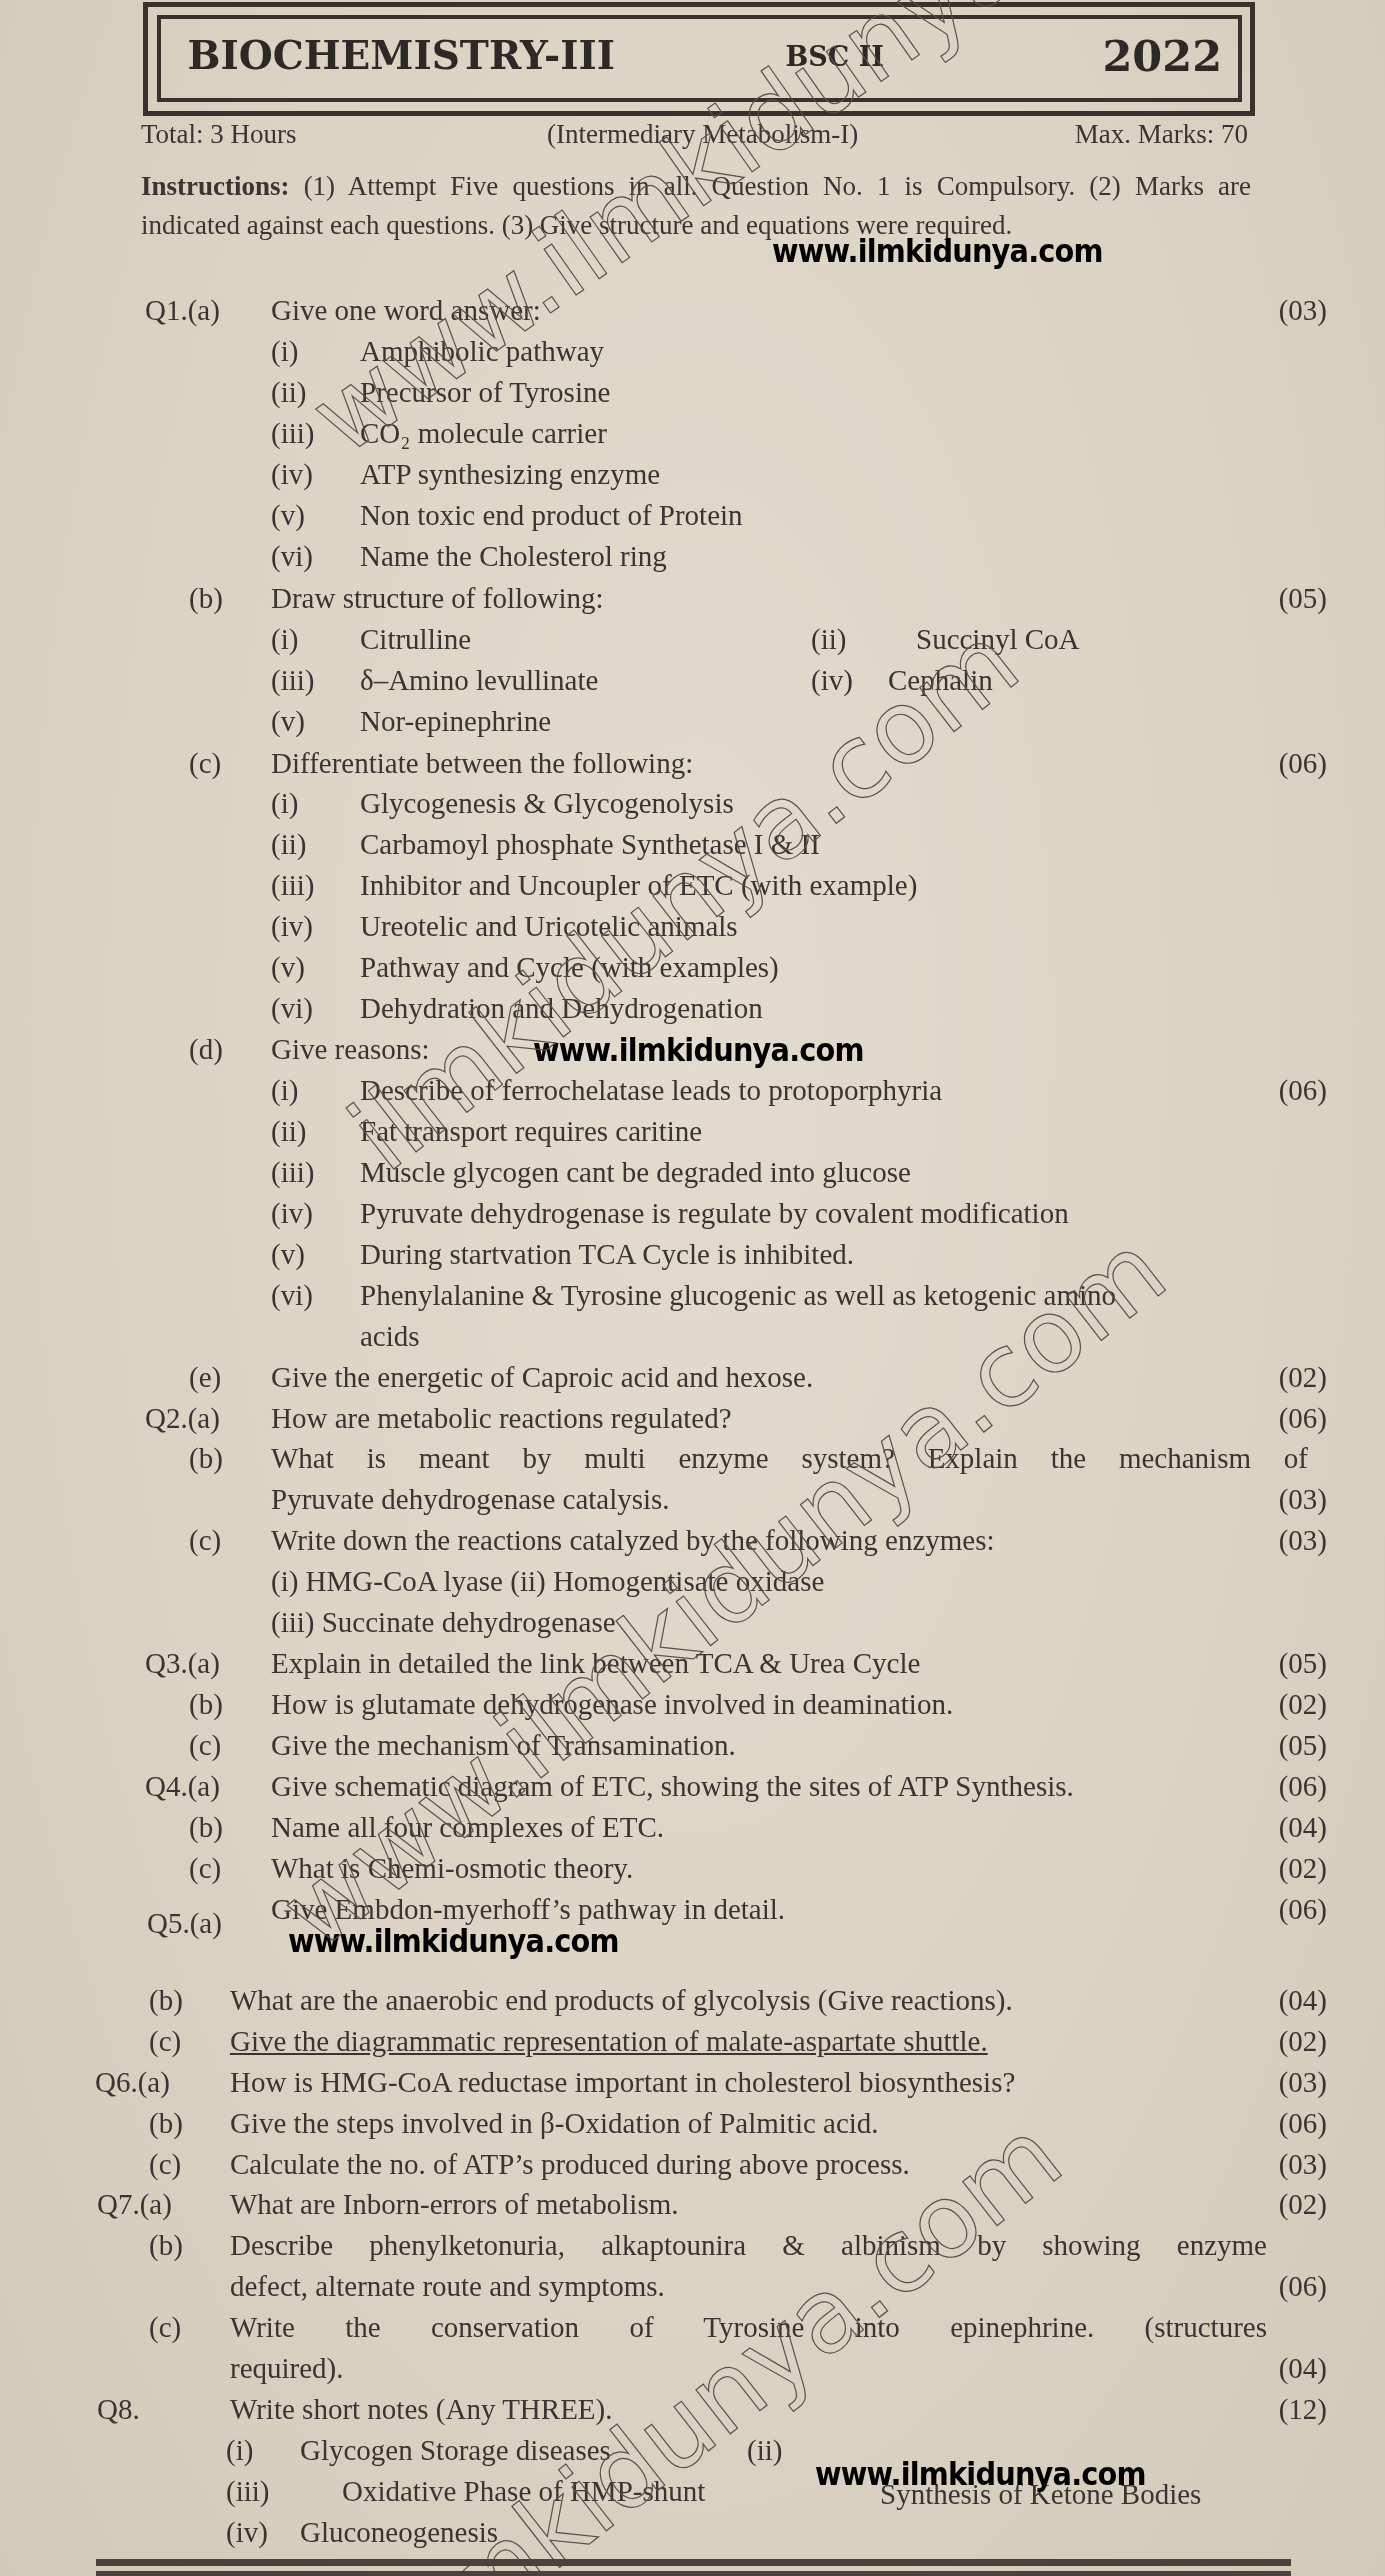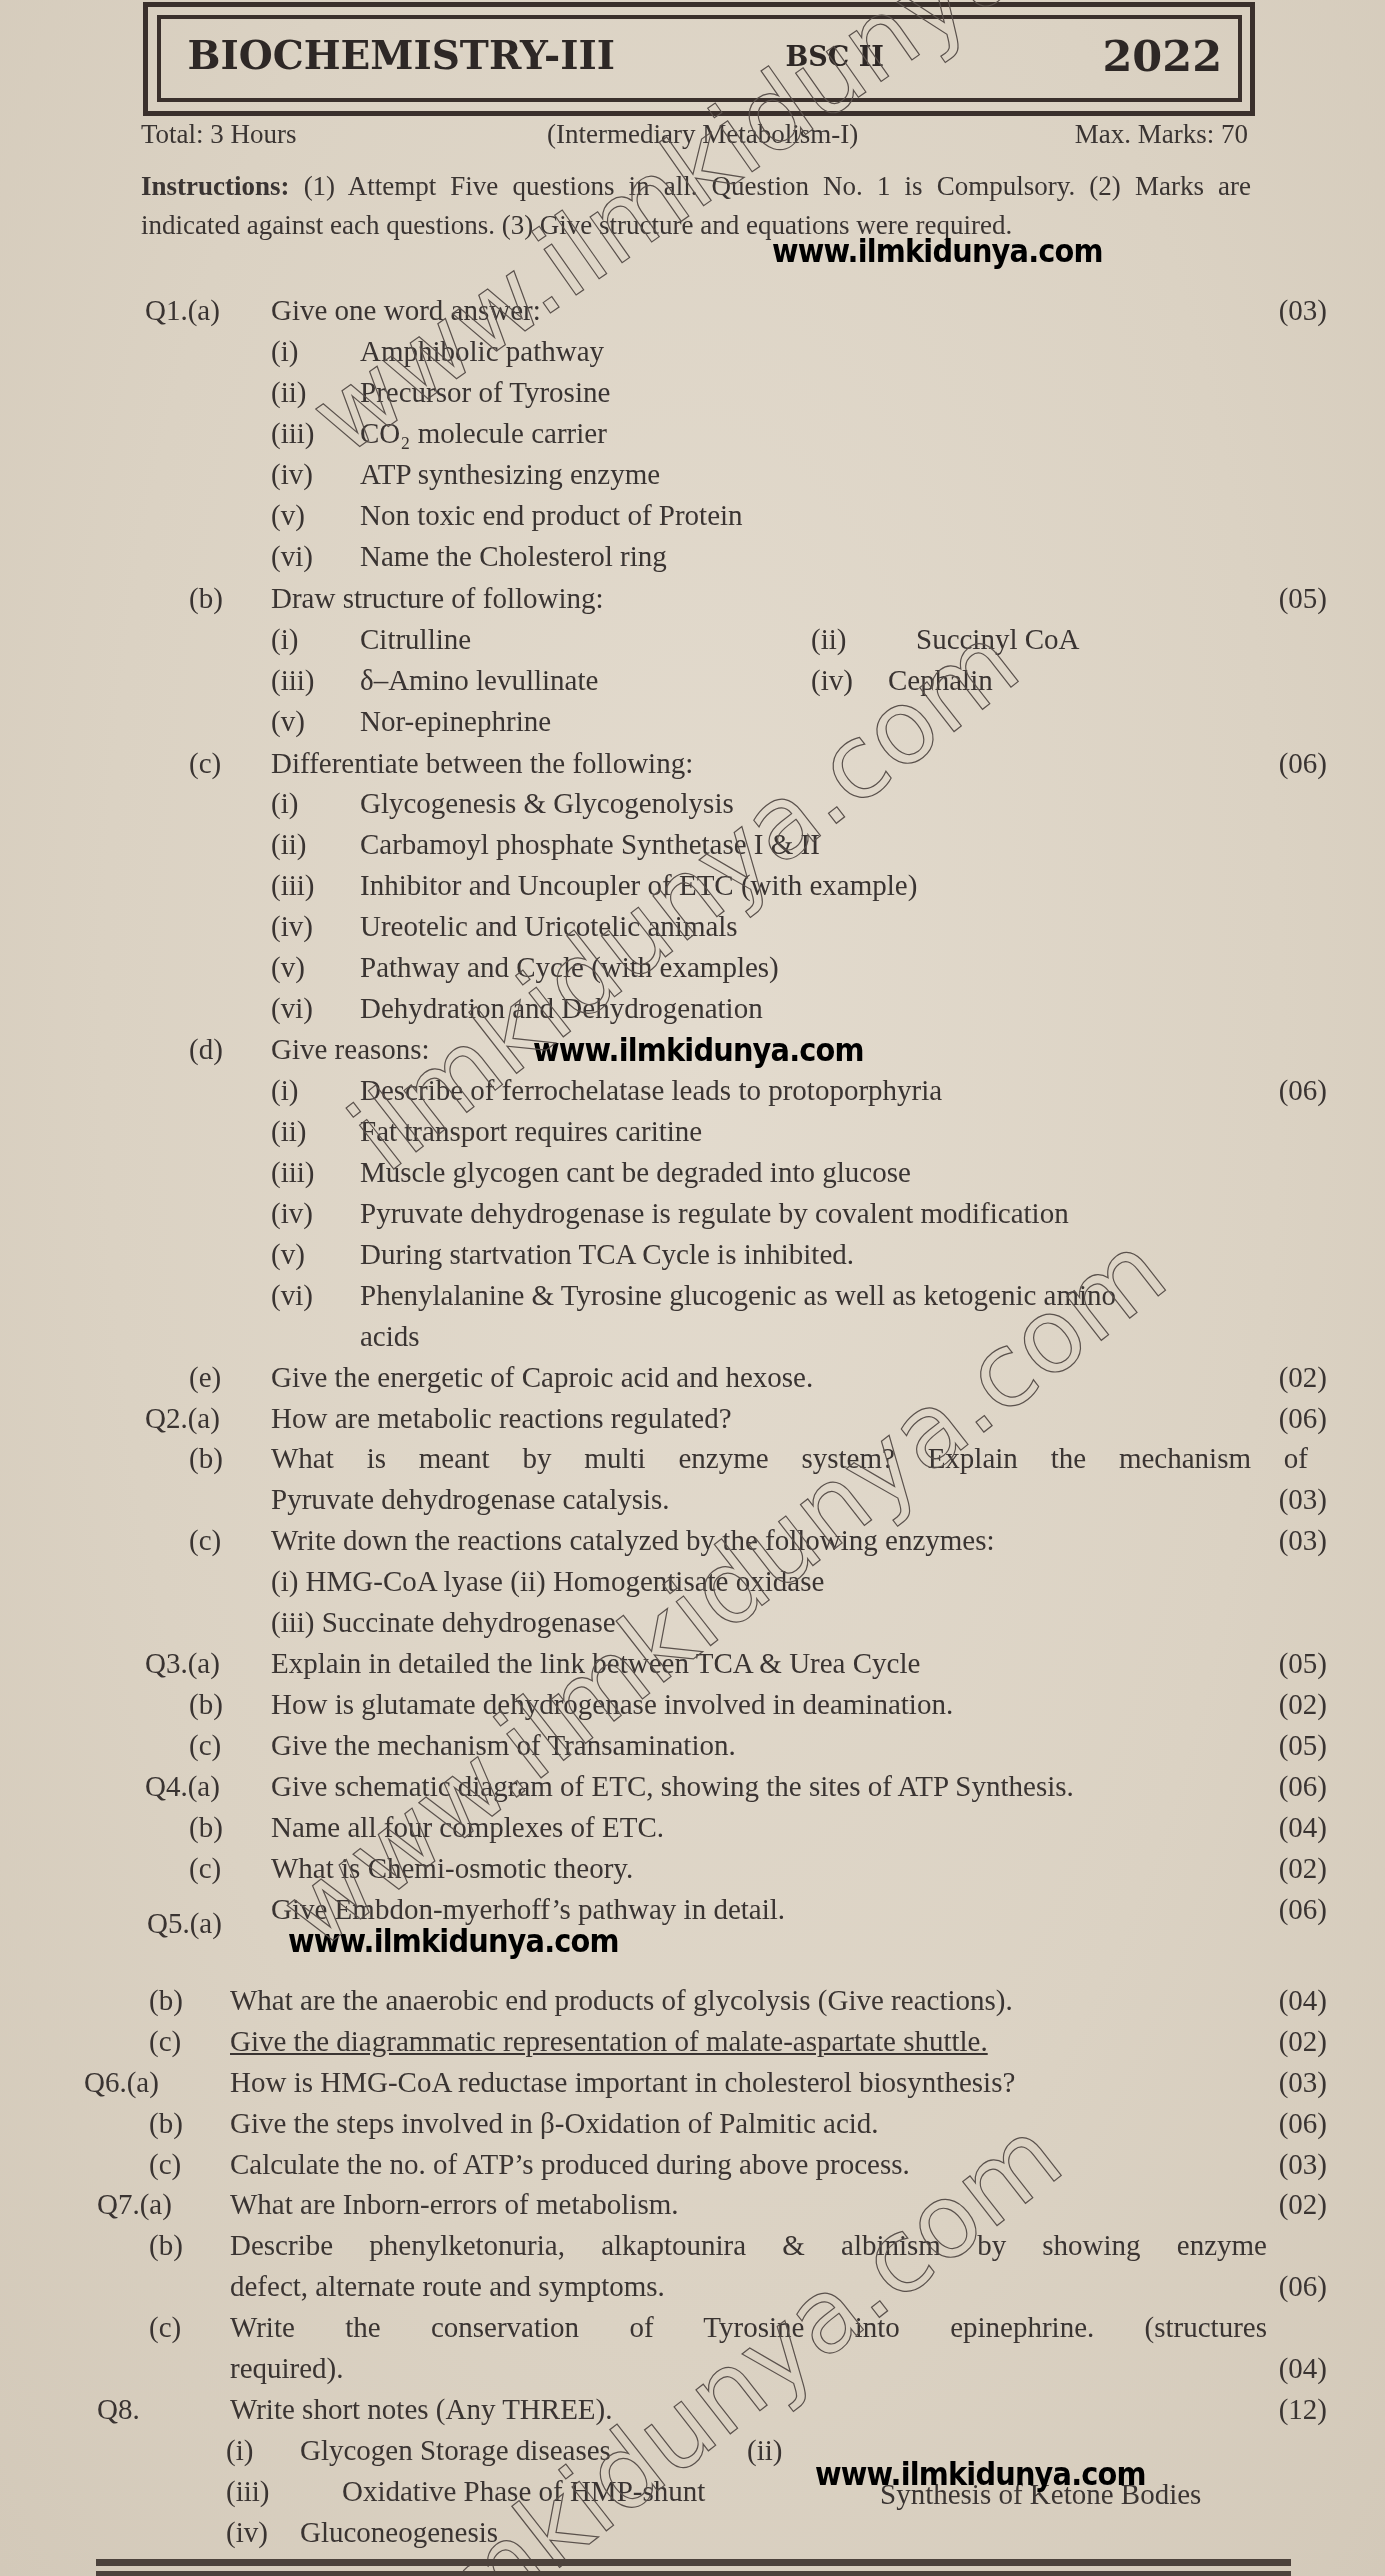--- a/index.html
+++ b/index.html
@@ -181,21 +181,21 @@
       <span class="marks" style="right: 58px; top: 1852px;">(02)</span>
       <span class="line" style="left: 147px; top: 1893px; margin-top: 14px;">Q5.(a)</span>
       <span class="line" style="left: 271px; top: 1893px;">Give Embdon-myerhoff’s pathway in detail.</span>
       <span class="marks" style="right: 58px; top: 1893px;">(06)</span>
       <span class="line" style="left: 149px; top: 1984px;">(b)</span>
       <span class="line" style="left: 230px; top: 1984px;">What are the anaerobic end products of glycolysis (Give reactions).</span>
       <span class="marks" style="right: 58px; top: 1984px;">(04)</span>
       <span class="line" style="left: 149px; top: 2025px;">(c)</span>
       <span class="line" style="left: 230px; top: 2025px; text-decoration: underline;">Give the diagrammatic representation of malate-aspartate shuttle.</span>
       <span class="marks" style="right: 58px; top: 2025px;">(02)</span>
-      <span class="line" style="left: 84px; top: 2066px;">Q6.(a)</span>
+      <span class="line" style="left: 95px; top: 2066px;">Q6.(a)</span>
       <span class="line" style="left: 230px; top: 2066px;">How is HMG-CoA reductase important in cholesterol biosynthesis?</span>
       <span class="marks" style="right: 58px; top: 2066px;">(03)</span>
       <span class="line" style="left: 149px; top: 2107px;">(b)</span>
       <span class="line" style="left: 230px; top: 2107px;">Give the steps involved in β-Oxidation of Palmitic acid.</span>
       <span class="marks" style="right: 58px; top: 2107px;">(06)</span>
       <span class="line" style="left: 149px; top: 2148px;">(c)</span>
       <span class="line" style="left: 230px; top: 2148px;">Calculate the no. of ATP’s produced during above process.</span>
       <span class="marks" style="right: 58px; top: 2148px;">(03)</span>
       <span class="line" style="left: 97px; top: 2188px;">Q7.(a)</span>
       <span class="line" style="left: 230px; top: 2188px;">What are Inborn-errors of metabolism.</span>

